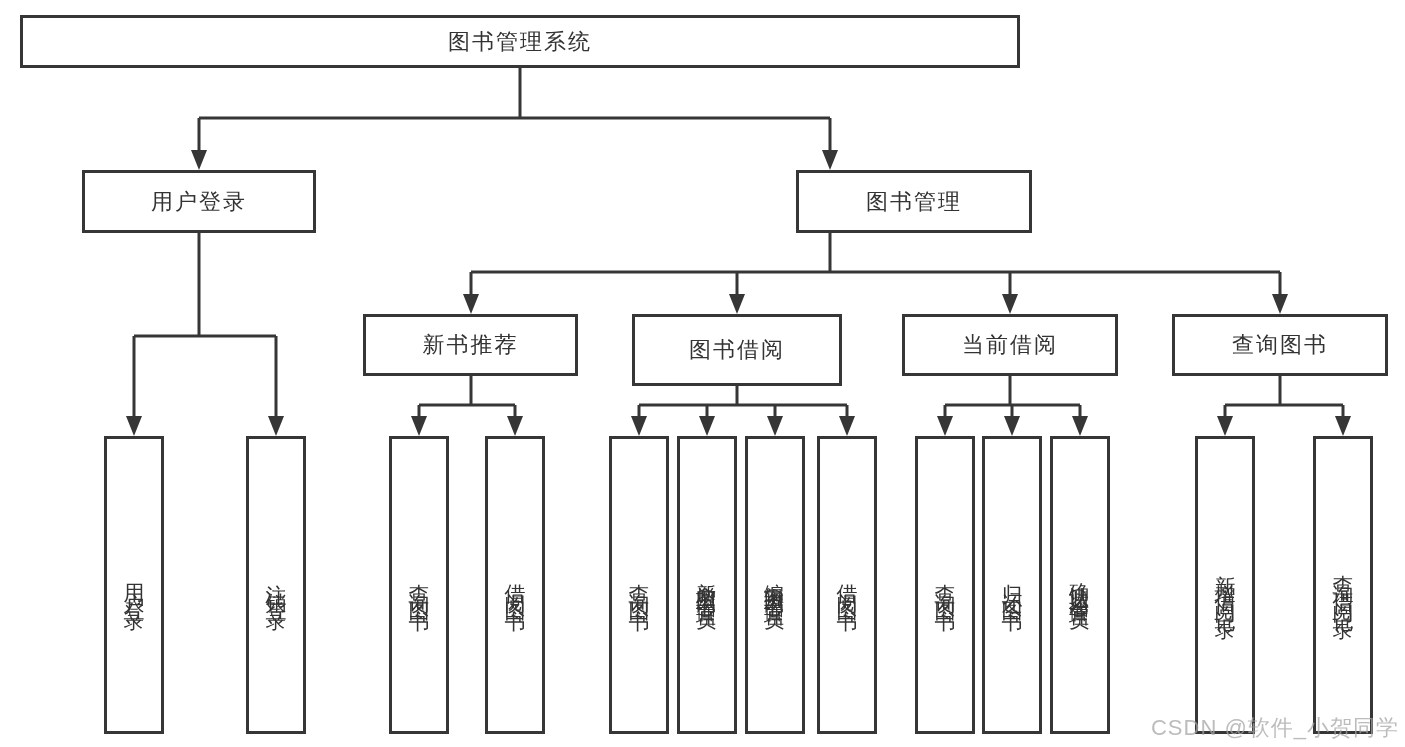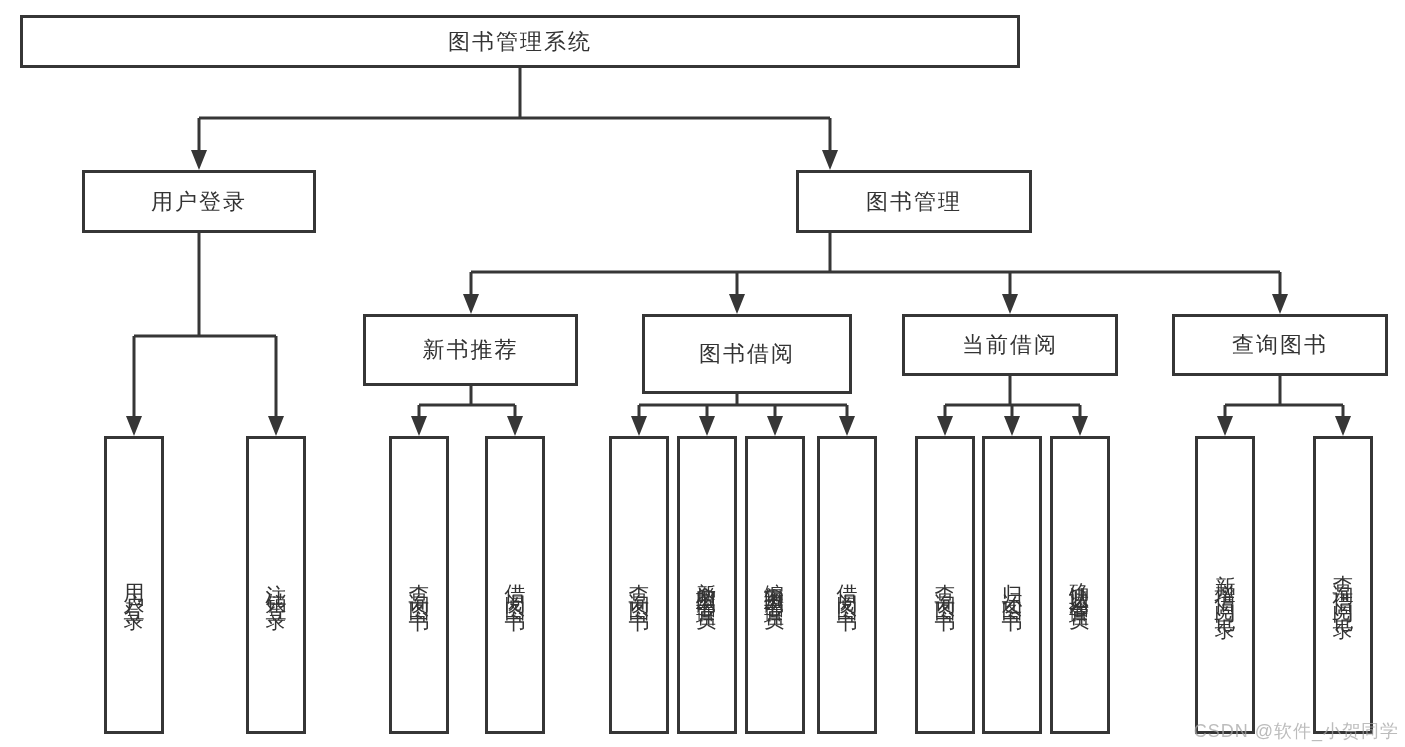--- a/index.html
+++ b/index.html
@@ -44,21 +44,21 @@
     white-space: nowrap;
   }
   .v-long {
     font-size: 20px;
     letter-spacing: 4px;
   }
   #watermark {
     position: absolute;
     right: 6px;
     bottom: 4px;
-    font-size: 18px;
+    font-size: 22px;
     color: rgba(165,165,165,0.75);
     letter-spacing: 1px;
     z-index: 3;
     white-space: nowrap;
   }
 </style>
 </head>
 <body>
 
 <div id="stage">
@@ -107,24 +107,24 @@
     <span class="h-label">图书管理系统</span>
   </div>
 
   <div class="box" style="left:82px; top:170px; width:234px; height:63px;">
     <span class="h-label">用户登录</span>
   </div>
   <div class="box" style="left:748px; top:170px; width:236px; height:63px;margin-left:48px;">
     <span class="h-label">图书管理</span>
   </div>
 
-  <div class="box" style="left:363px; top:314px; width:215px; height:72px;text-align:center;">
+  <div class="box" style="left:363px; top:314px; width:215px; height:62px;text-align:center;">
     <span class="h-label">新书推荐</span>
   </div>
-  <div class="box" style="left:632px; top:314px; width:210px; height:80px;margin-left:10px;">
+  <div class="box" style="left:632px; top:314px; width:210px; height:72px;">
     <span class="h-label">图书借阅</span>
   </div>
   <div class="box" style="left:902px; top:314px; width:216px; height:62px;text-align:right;">
     <span class="h-label">当前借阅</span>
   </div>
   <div class="box" style="left:1172px; top:314px; width:216px; height:62px;">
     <span class="h-label">查询图书</span>
   </div>
 
   <div class="box" style="left:104px; top:436px; width:60px; height:298px;">

